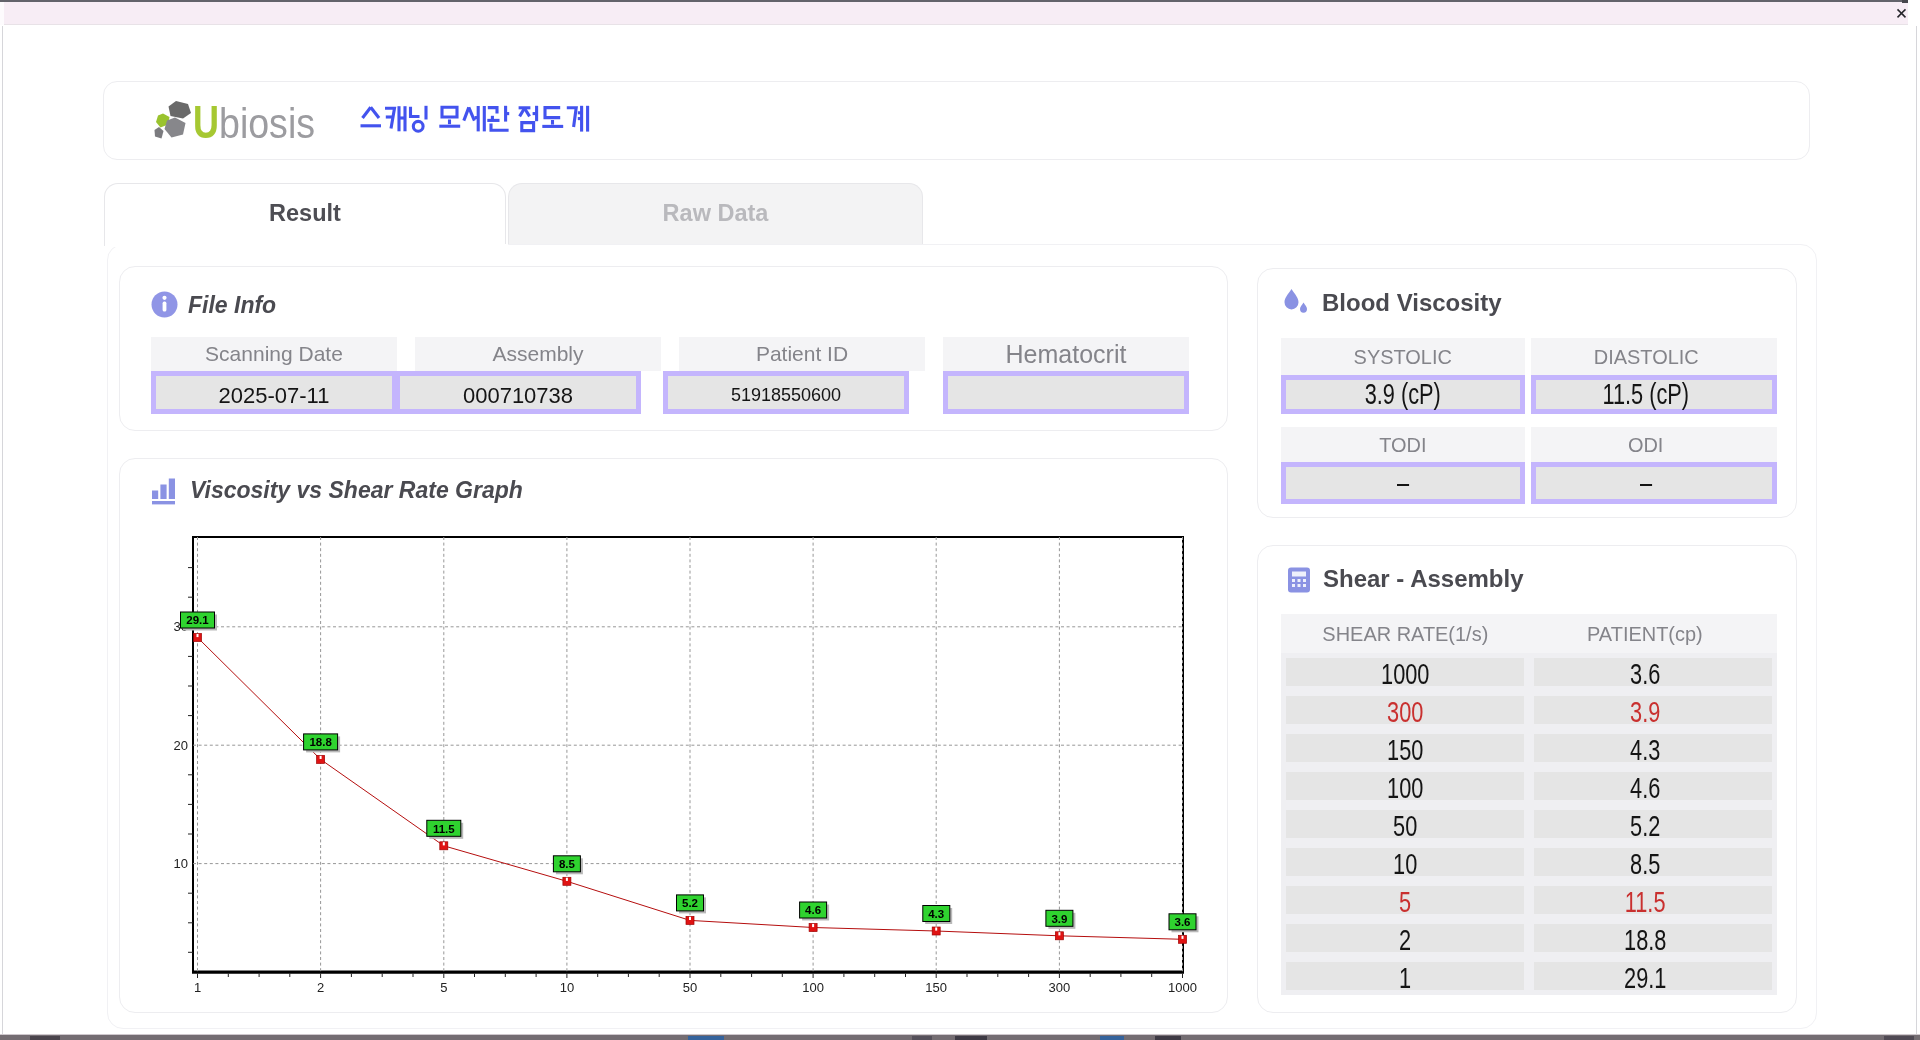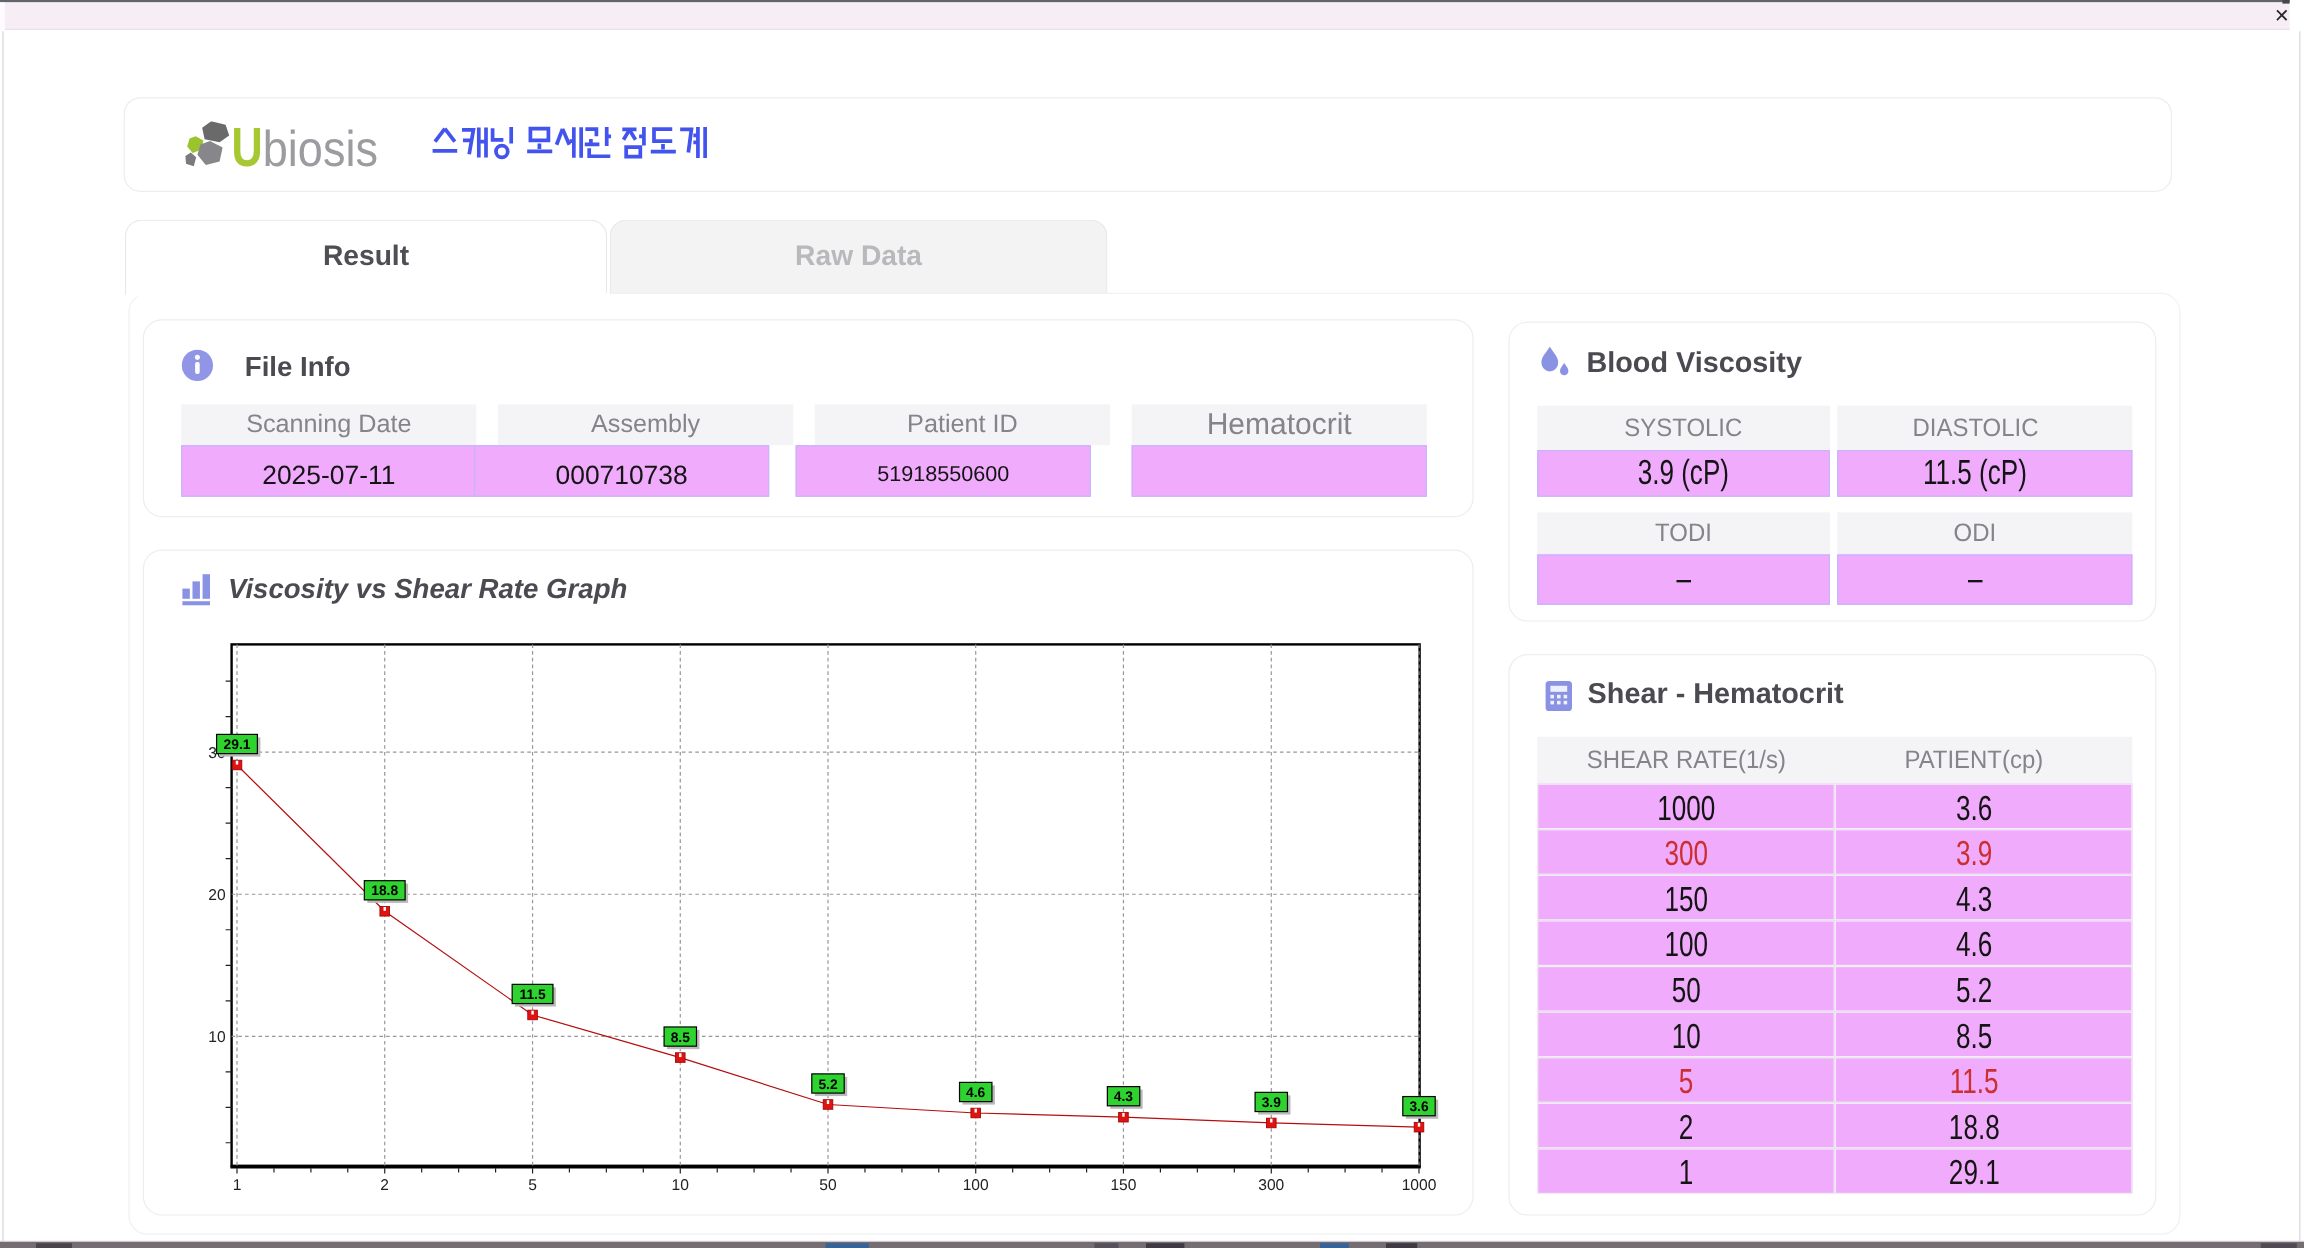--- a/index.html
+++ b/index.html
@@ -1,19 +1,19 @@
 <!DOCTYPE html>
 <html><head><meta charset="utf-8">
 <style>
 * { margin:0; padding:0; box-sizing:border-box; }
 html,body { width:1920px; height:1040px; background:#fff; font-family:"Liberation Sans", sans-serif; overflow:hidden; }
 .abs { position:absolute; }
 .card { position:absolute; background:#fff; border:1px solid #ededf0; border-radius:16px; }
 .hdrcell { position:absolute; background:#f4f4f6; color:#84848a; display:flex; align-items:center; justify-content:center; }
-.valcell { position:absolute; background:#f0abfc; border:1px solid #c4b5fd; color:#141414; display:flex; align-items:center; justify-content:center; }
+.valcell { position:absolute; background:#e5e5e5; border:5px solid #c4b5fd; color:#141414; display:flex; align-items:center; justify-content:center; }
 .ctitle { position:absolute; font-weight:bold; color:#4a4a50; font-size:23px; }
 .bx { display:inline-block; font-size:29px; transform:scaleX(0.75); white-space:nowrap; }
 .hx { display:inline-block; font-size:21px; transform:scaleX(0.95); white-space:nowrap; }
 </style></head>
 <body>
 
 <div class="abs" style="left:0;top:0;width:1908px;height:2px;background:#63636b;"></div>
 <div class="abs" style="left:0;top:2px;width:1908px;height:23px;background:#f7edf5;border-bottom:1px solid #e8e2e7;"></div>
 <div class="abs" style="left:1902px;top:0;width:6px;height:3px;background:#47474d;"></div>
 <div class="abs" style="left:0px;top:2px;width:4px;height:23px;background:#fdfbfd;"></div>
@@ -107,21 +107,21 @@
 <div class="abs" style="left:104px;top:183px;width:402px;height:63px;background:#fff;border:1px solid #e7e7ea;border-bottom:none;border-radius:14px 14px 0 0;"></div>
 <div class="abs" style="left:104px;top:183px;width:402px;height:61px;display:flex;align-items:center;justify-content:center;color:#4e4e54;font-size:23.5px;font-weight:bold;">Result</div>
 <div class="abs" style="left:108px;top:244px;width:400px;height:3px;background:#fff;"></div>
 
 <div class="card" style="left:119px;top:266px;width:1109px;height:165px;"></div>
 <div class="abs" style="left:151px;top:291px;"><svg width="27" height="27" viewBox="0 0 27 27">
       <circle cx="13.5" cy="13.5" r="13" fill="#9095e6"></circle>
       <rect x="11.6" y="10.6" width="3.8" height="10" rx="1.6" fill="#fff"></rect>
       <circle cx="13.5" cy="6.8" r="2.1" fill="#fff"></circle>
     </svg></div>
-<div class="ctitle" style="left:204px;top:292px;">File Info</div>
+<div class="ctitle" style="left:188px;top:292px;font-style:italic;">File Info</div>
 <div class="hdrcell" style="left:151px;top:337px;width:246px;height:34px;font-size:21px;">Scanning Date</div>
 <div class="valcell" style="left:151px;top:371px;width:246px;height:43px;font-size:22px;padding-top:6px;">2025-07-11</div>
 <div class="hdrcell" style="left:415px;top:337px;width:246px;height:34px;font-size:21px;">Assembly</div>
 <div class="valcell" style="left:395px;top:371px;width:246px;height:43px;font-size:22px;padding-top:6px;">000710738</div>
 <div class="hdrcell" style="left:679px;top:337px;width:246px;height:34px;font-size:21px;">Patient ID</div>
 <div class="valcell" style="left:663px;top:371px;width:246px;height:43px;font-size:18px;padding-top:6px;">51918550600</div>
 <div class="hdrcell" style="left:943px;top:337px;width:246px;height:34px;font-size:25px;">Hematocrit</div>
 <div class="valcell" style="left:943px;top:371px;width:246px;height:43px;font-size:22px;padding-top:6px;"></div>
 
 <div class="card" style="left:119px;top:458px;width:1109px;height:555px;"></div>
@@ -288,21 +288,21 @@
       <rect x="7" y="5.5" width="14" height="5" fill="#eef0fb"></rect>
       <g fill="#eef0fb">
         <rect x="7" y="13" width="3" height="3"></rect>
         <rect x="12.5" y="13" width="3" height="3"></rect>
         <rect x="18" y="13" width="3" height="3"></rect>
         <rect x="7" y="18" width="3" height="3"></rect>
         <rect x="12.5" y="18" width="3" height="3"></rect>
         <rect x="18" y="18" width="3" height="3"></rect>
       </g>
     </svg></div>
-<div class="ctitle" style="left:1323px;top:565px;font-size:24px;">Shear - Hematocrit</div>
+<div class="ctitle" style="left:1323px;top:565px;font-size:24px;">Shear - Assembly</div>
 <div class="hdrcell" style="left:1281px;top:614px;width:248px;height:39px;text-align:right;">
     <span class="hx">SHEAR RATE(1/s)</span>
   </div>
 <div class="hdrcell" style="left:1529px;top:614px;width:248px;height:39px;padding-right:16px;">
     <span class="hx">PATIENT(cp)</span>
   </div>
 <div class="valcell" style="left:1281px;top:653px;width:248px;height:38px;color:#141414;border-color:#efeff2;padding-top:4px;">
     <span class="bx">1000</span>
   </div>
 <div class="valcell" style="left:1529px;top:653px;width:248px;height:38px;color:#141414;border-color:#efeff2;padding-right:16px;padding-top:4px;">

